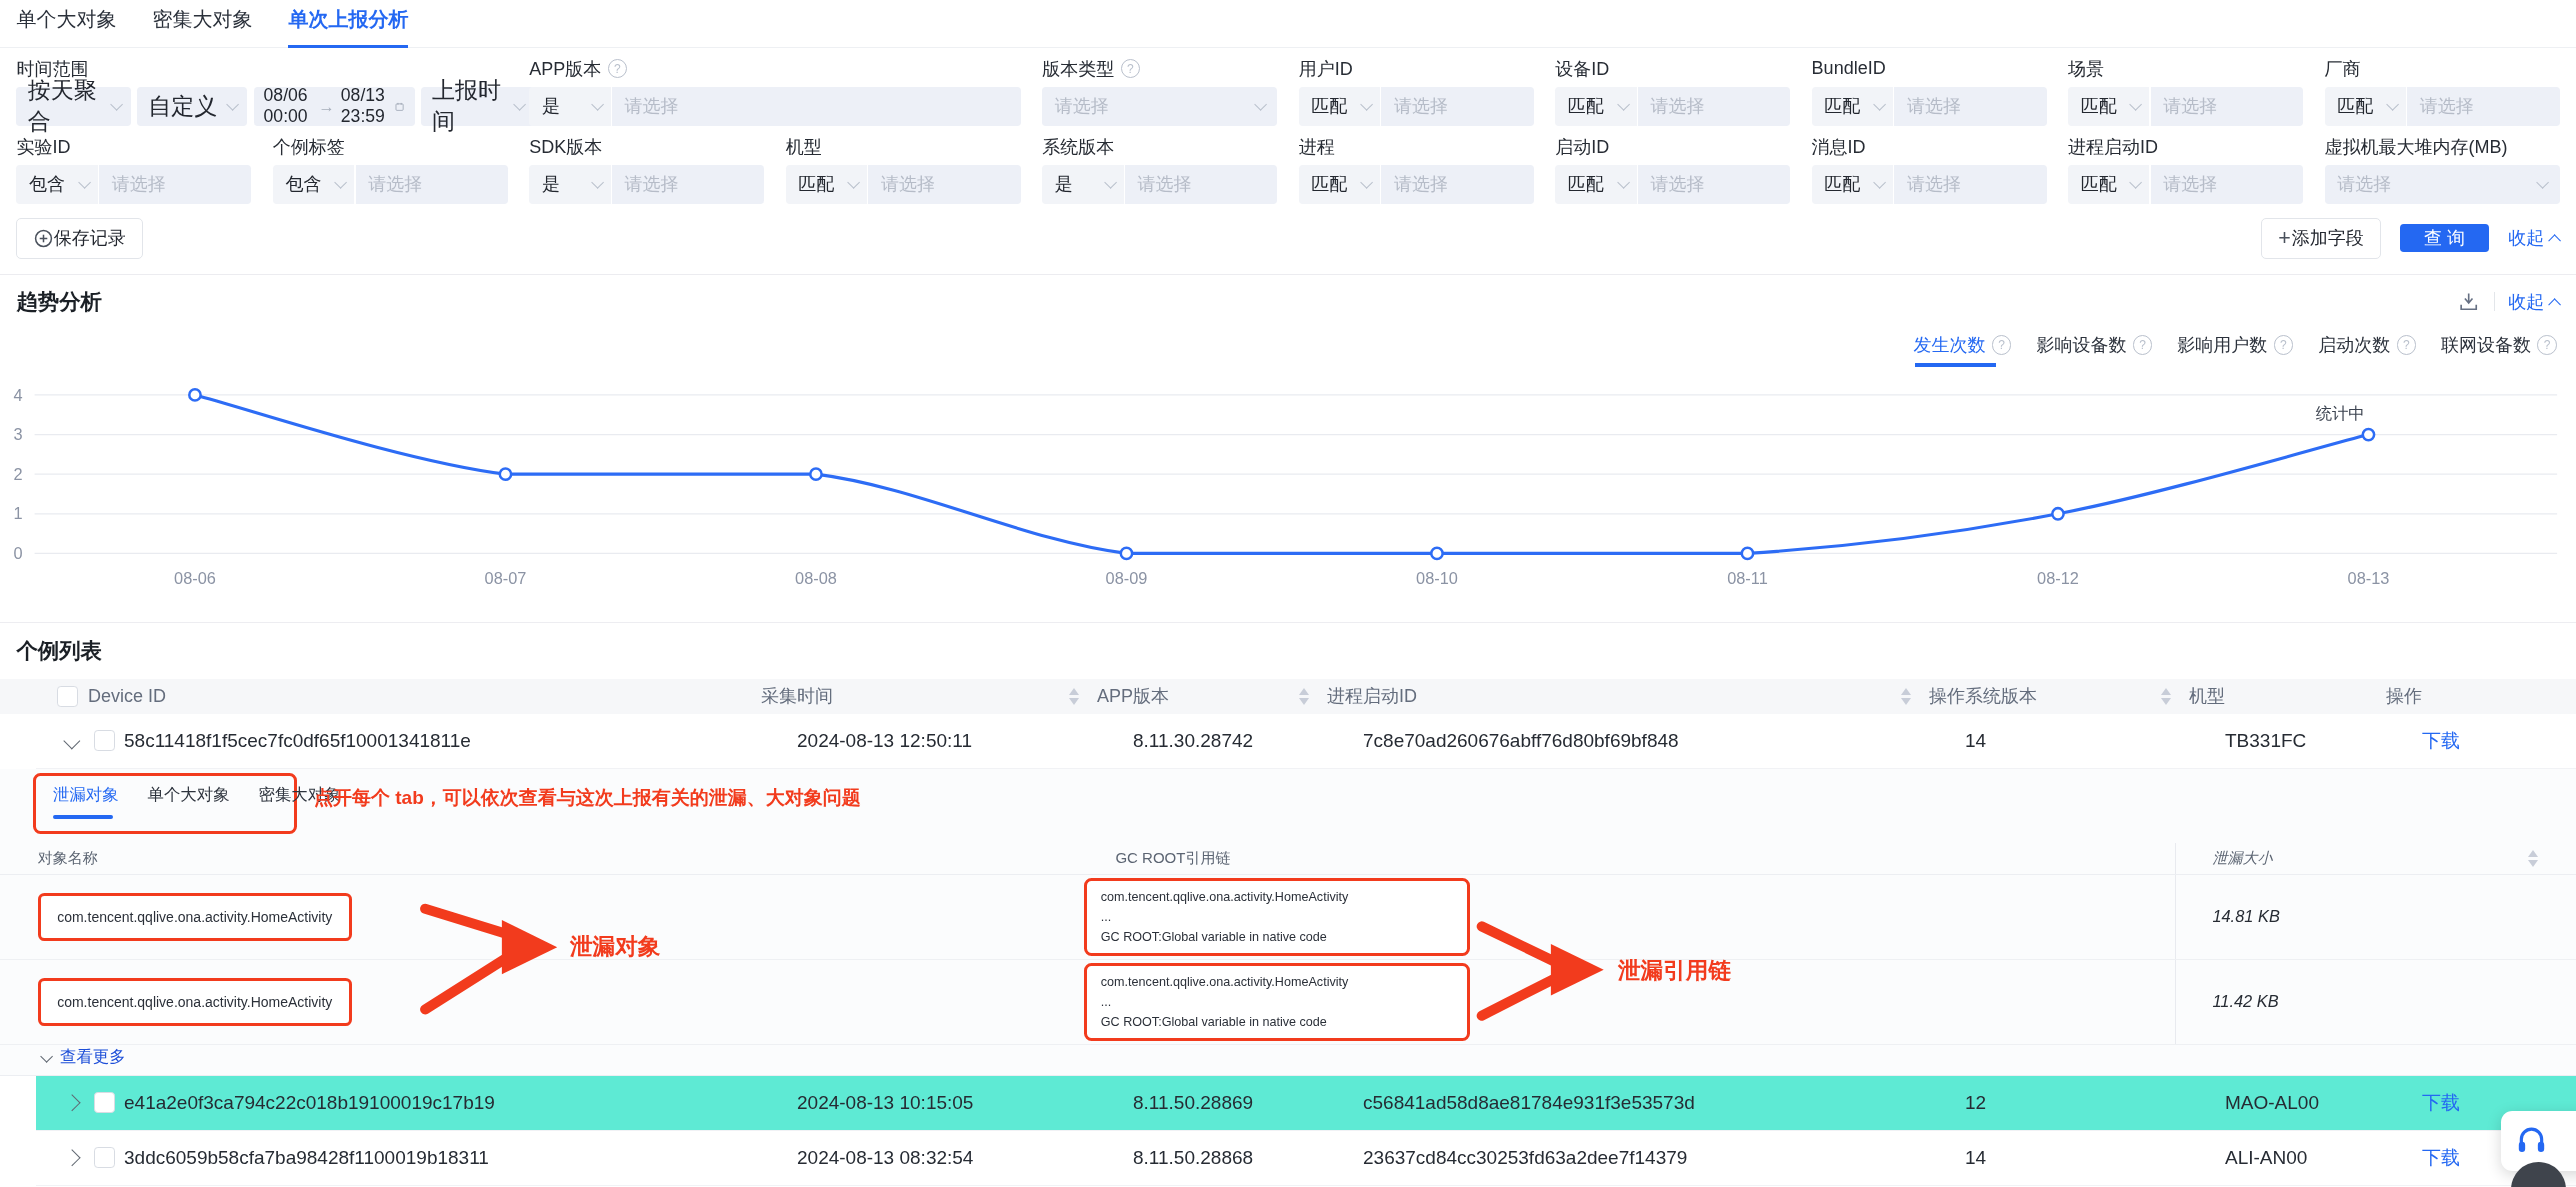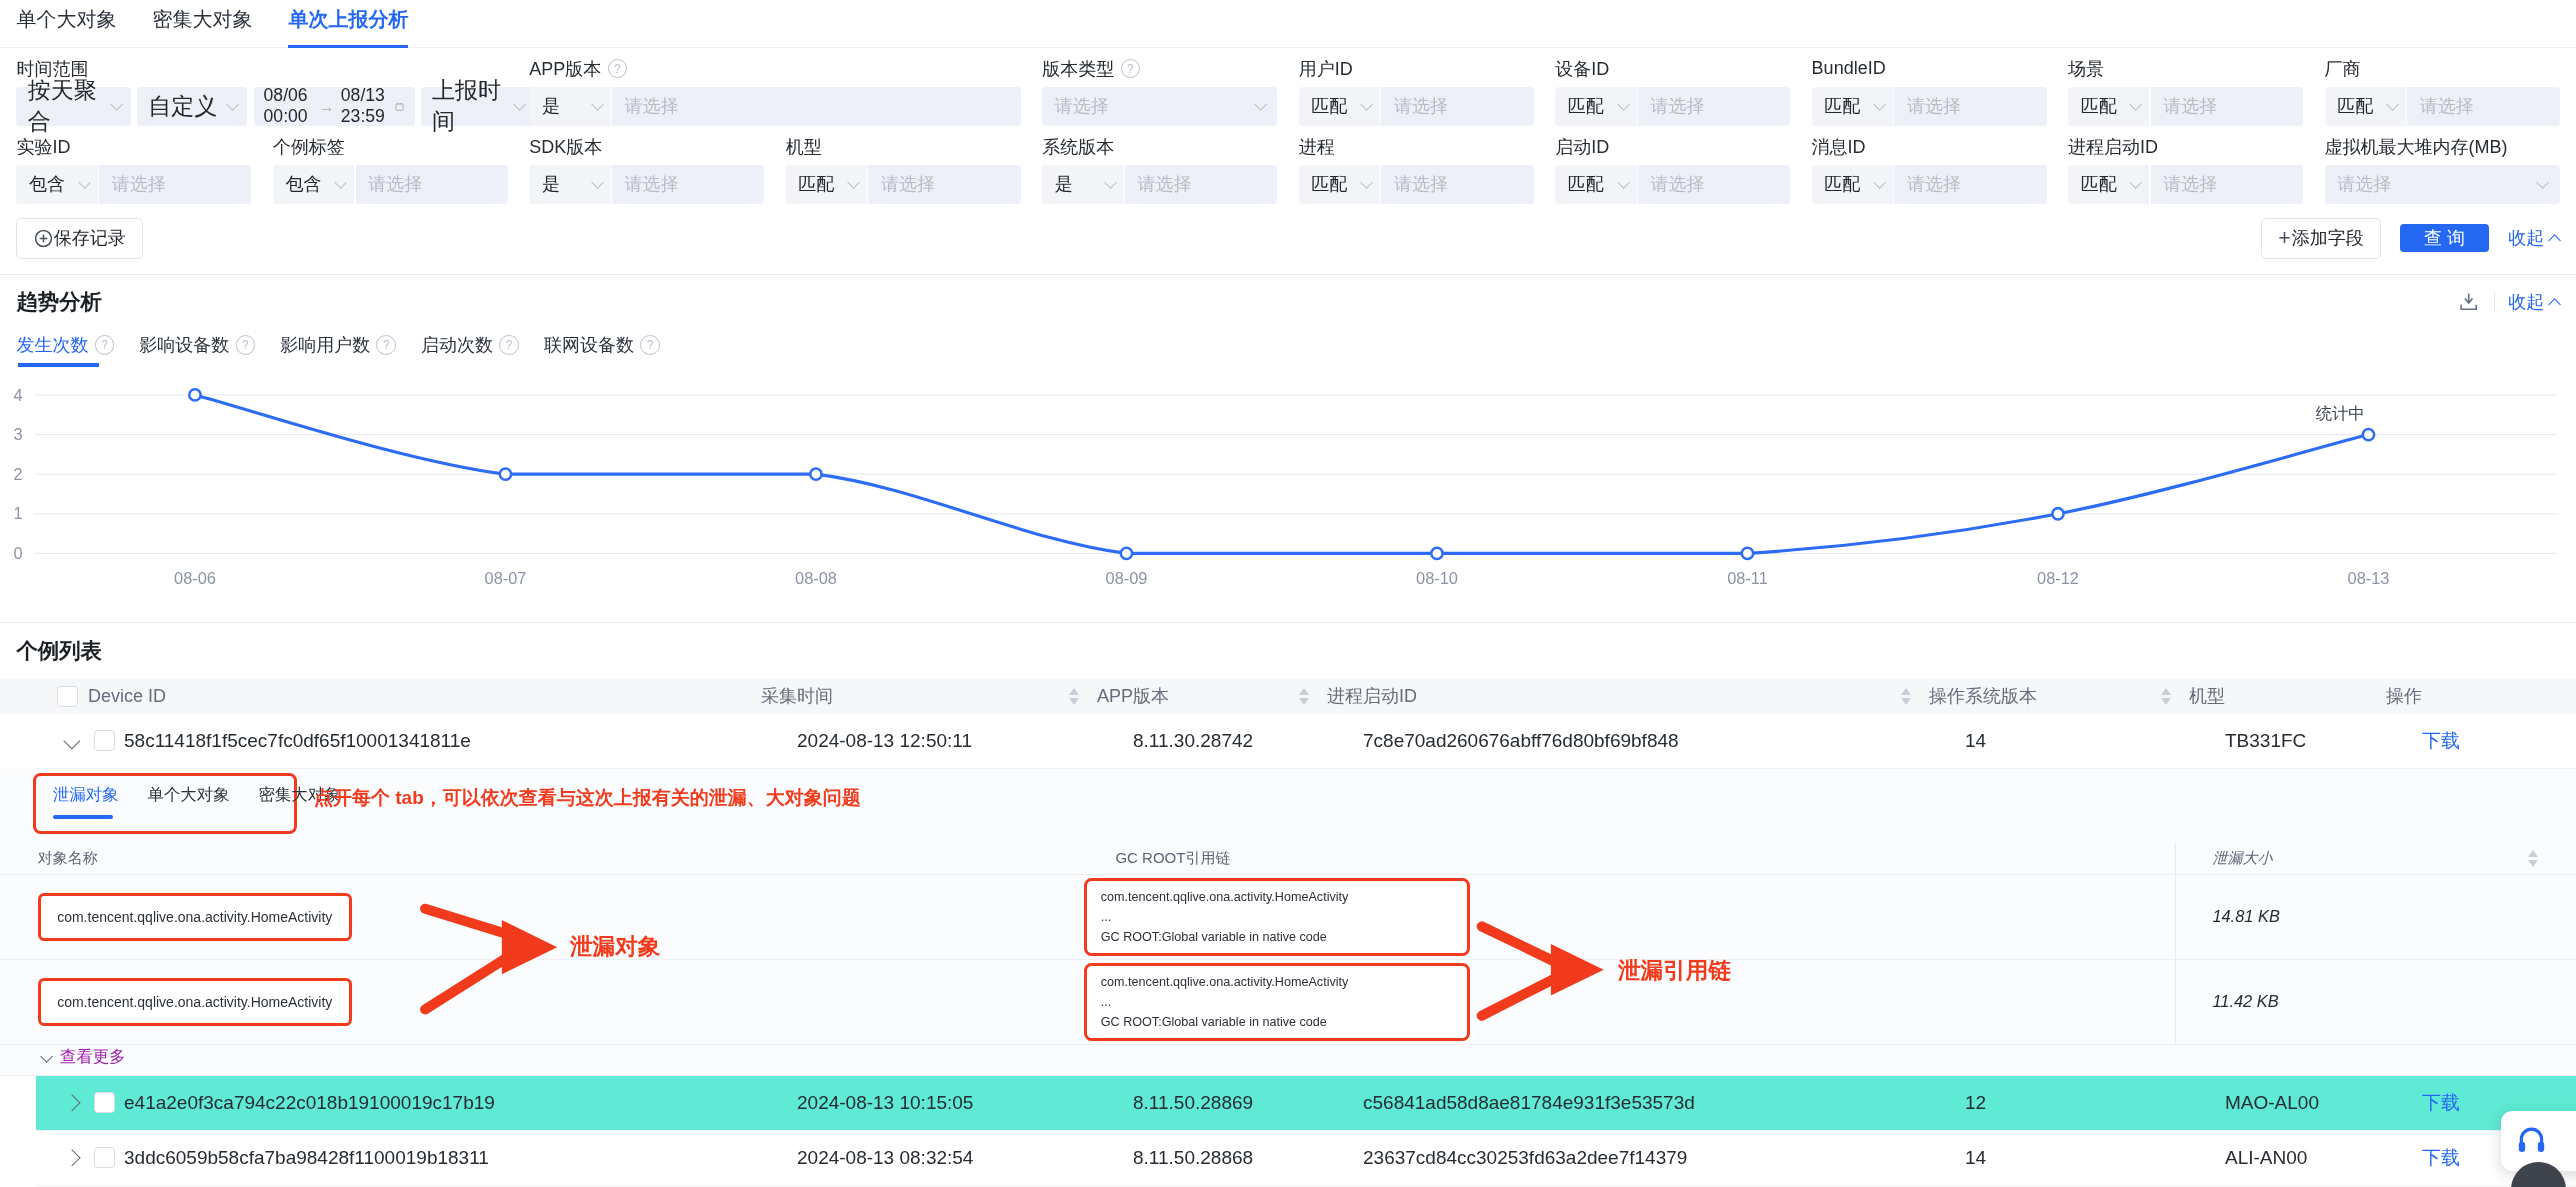--- a/index.html
+++ b/index.html
@@ -45,21 +45,21 @@
   .link-blue{color:#2468f2;font-size:18px;display:inline-flex;align-items:center;gap:6.3px;}
   .caret-up{width:8.2px;height:8.2px;border-right:1.3px solid #2468f2;border-bottom:1.3px solid #2468f2;
             transform:rotate(-135deg);margin-top:5px;}
 
   
   .trend{border-top:0.6px solid #ececf0;padding-top:12.6px;}
   .trend-head{display:flex;align-items:center;padding:0 16.4px;}
   .sec-title{font-size:21.4px;font-weight:bold;color:#1b2026;}
   .trend-tools{margin-left:auto;display:flex;align-items:center;gap:14px;}
   .vdiv{width:0.6px;height:19px;background:#e3e6ea;}
-  .legend{display:flex;justify-content:flex-start;align-items:center;gap:25px;padding:16.4px 19px 0 16.4px;height:35px;}
+  .legend{display:flex;justify-content:flex-end;align-items:center;gap:25px;padding:16.4px 19px 0 16.4px;height:35px;}
   .metric{display:flex;align-items:center;gap:6.3px;font-size:18px;color:#2c323c;position:relative;padding-bottom:10px;}
   .metric.active{color:#2468f2;}
   .metric.active::after{content:"";position:absolute;left:1.3px;bottom:0;width:81px;height:3.8px;background:#2468f2;}
   .chart-wrap{margin-top:3.8px;}
 
   
   .list-section{border-top:0.6px solid #ededf1;margin-top:15px;padding-top:12.6px;}
   .list-title{padding:0 16.4px;margin-bottom:14px;}
   .tbl{width:2576px;}
   .trow{display:grid;grid-template-columns:88px 673px 336px 230px 602px 260px 197px 189px;align-items:center;}
@@ -93,21 +93,21 @@
   .ihead{height:31px;font-size:15px;color:#5b6472;border-bottom:0.6px solid #eceef2;}
   .ihead .icell{display:flex;align-items:center;height:100%;}
   .icell{padding-left:21.4px;}
   .sizecol{border-left:0.6px solid #e8eaef;padding-left:36px;display:flex;align-items:center;justify-content:space-between;padding-right:21.4px;height:100%;font-style:italic;}
   .ibody-row{height:84px;border-bottom:0.6px solid #eef0f3;}
   .leak-name{display:inline-block;border:3.1px solid #f23b1d;border-radius:6.3px;background:#fff;
              padding:12.6px 16.4px;font-size:14px;color:#2b3039;}
   .gc-box{display:inline-block;border:3.1px solid #f23b1d;border-radius:7.5px;background:#fff;
           padding:6.3px 14px;font-size:12.6px;color:#2b3039;line-height:20px;width:352px;}
   .sizeval{font-size:16.4px;color:#262b33;}
-  .more{position:absolute;left:42px;top:277px;display:flex;align-items:center;gap:8.8px;font-size:16.4px;color:#a21caf;}
+  .more{position:absolute;left:42px;top:277px;display:flex;align-items:center;gap:8.8px;font-size:16.4px;color:#1d4ed8;}
   .annot-svg{position:absolute;left:0;top:0;width:2576px;height:306px;pointer-events:none;}
   .annot-label{position:absolute;font-size:22.6px;font-weight:bold;color:#f23b1d;}
 
   
   .float-card{position:absolute;right:-21.4px;bottom:16.4px;width:82px;height:60px;background:#fff;border-radius:11.3px;
               box-shadow:0 3.8px 15px rgba(0,0,0,.16);display:flex;align-items:center;padding-left:14px;}
   .float-circle{position:absolute;right:10px;bottom:-30px;width:55px;height:55px;border-radius:50%;background:#3f444c;}
 </style>
 </head>
 <body>

